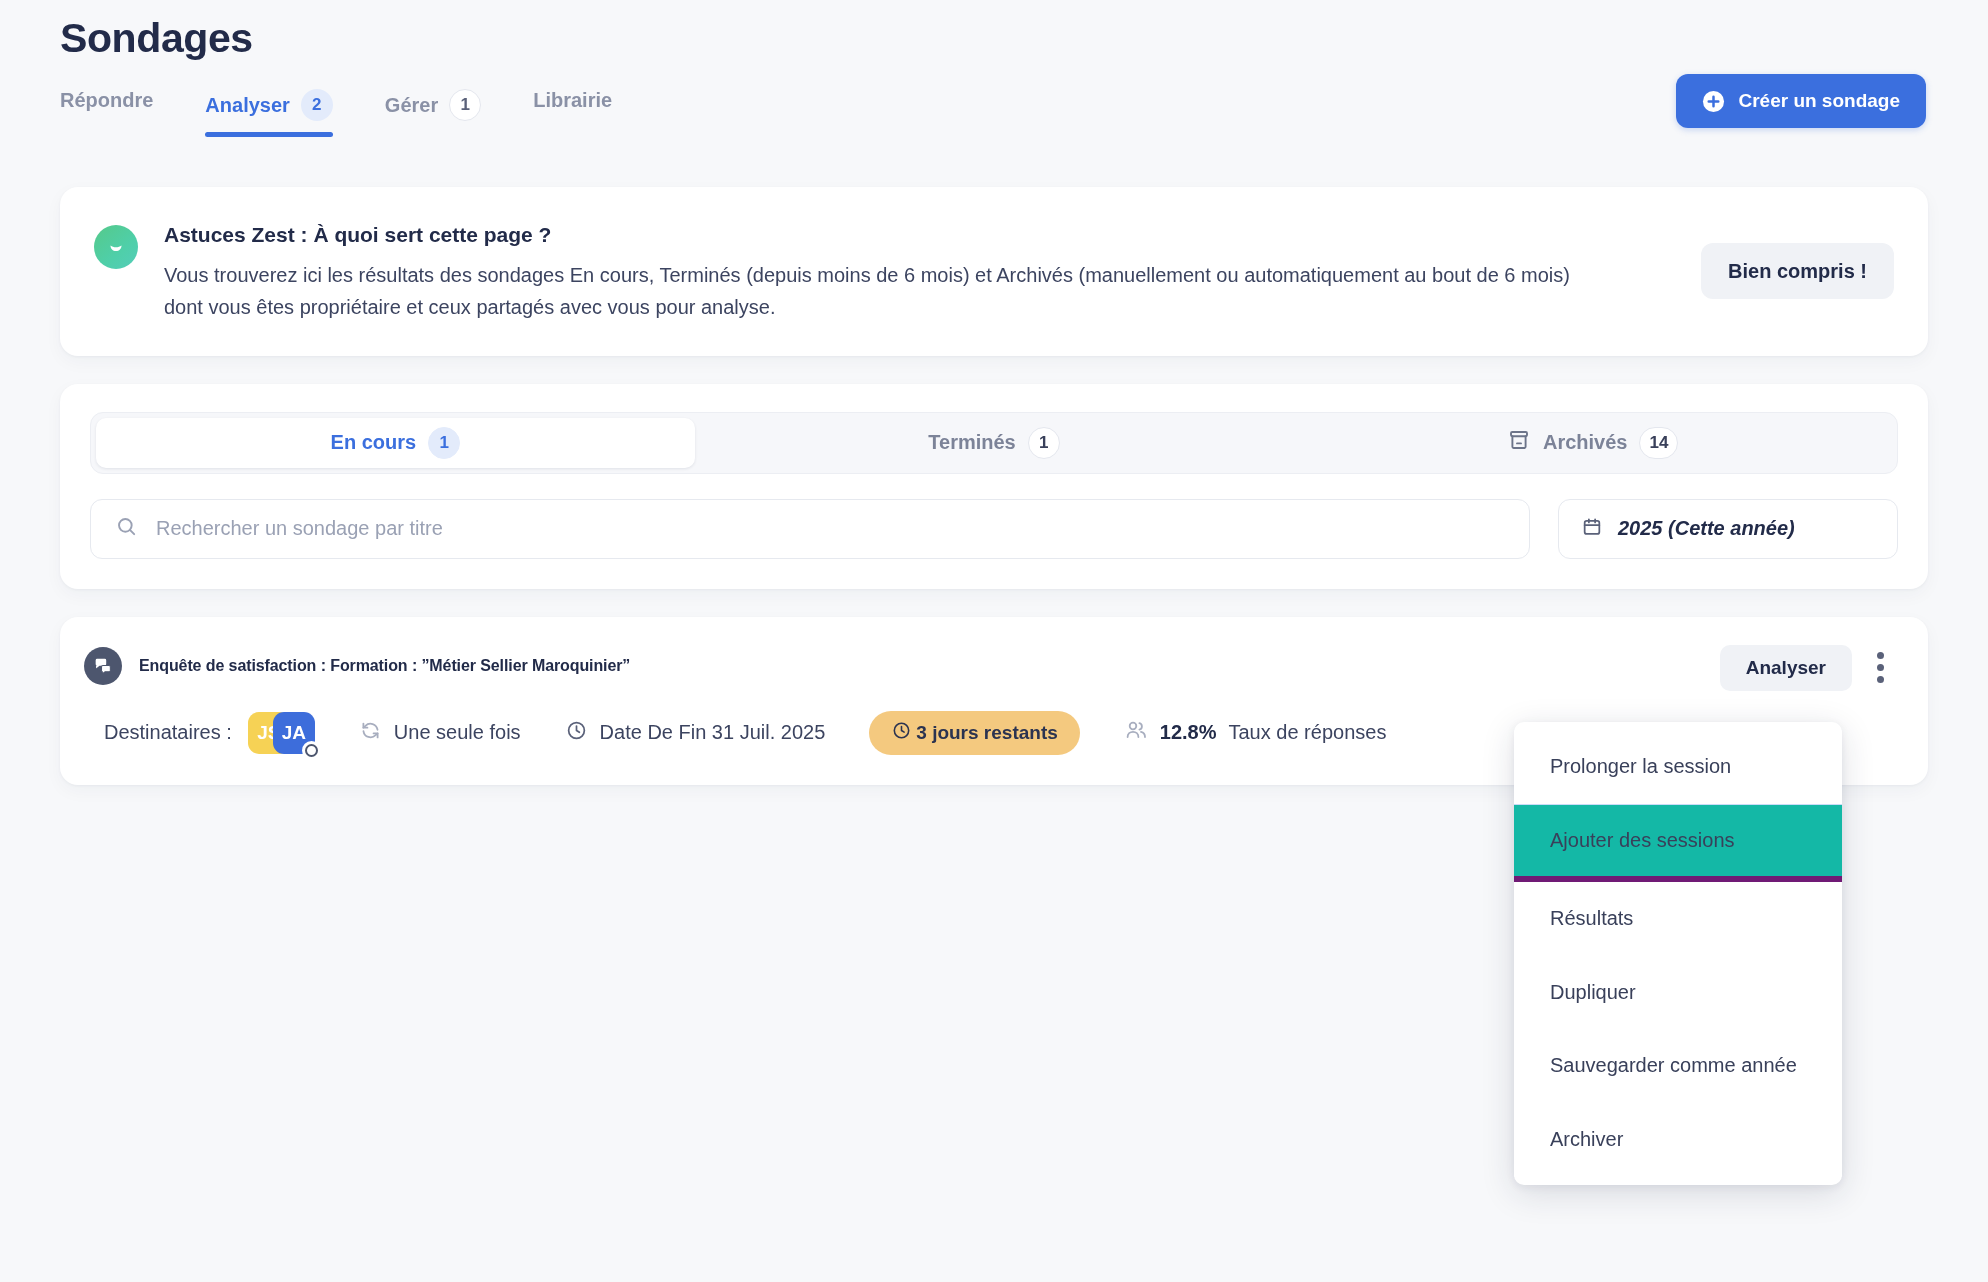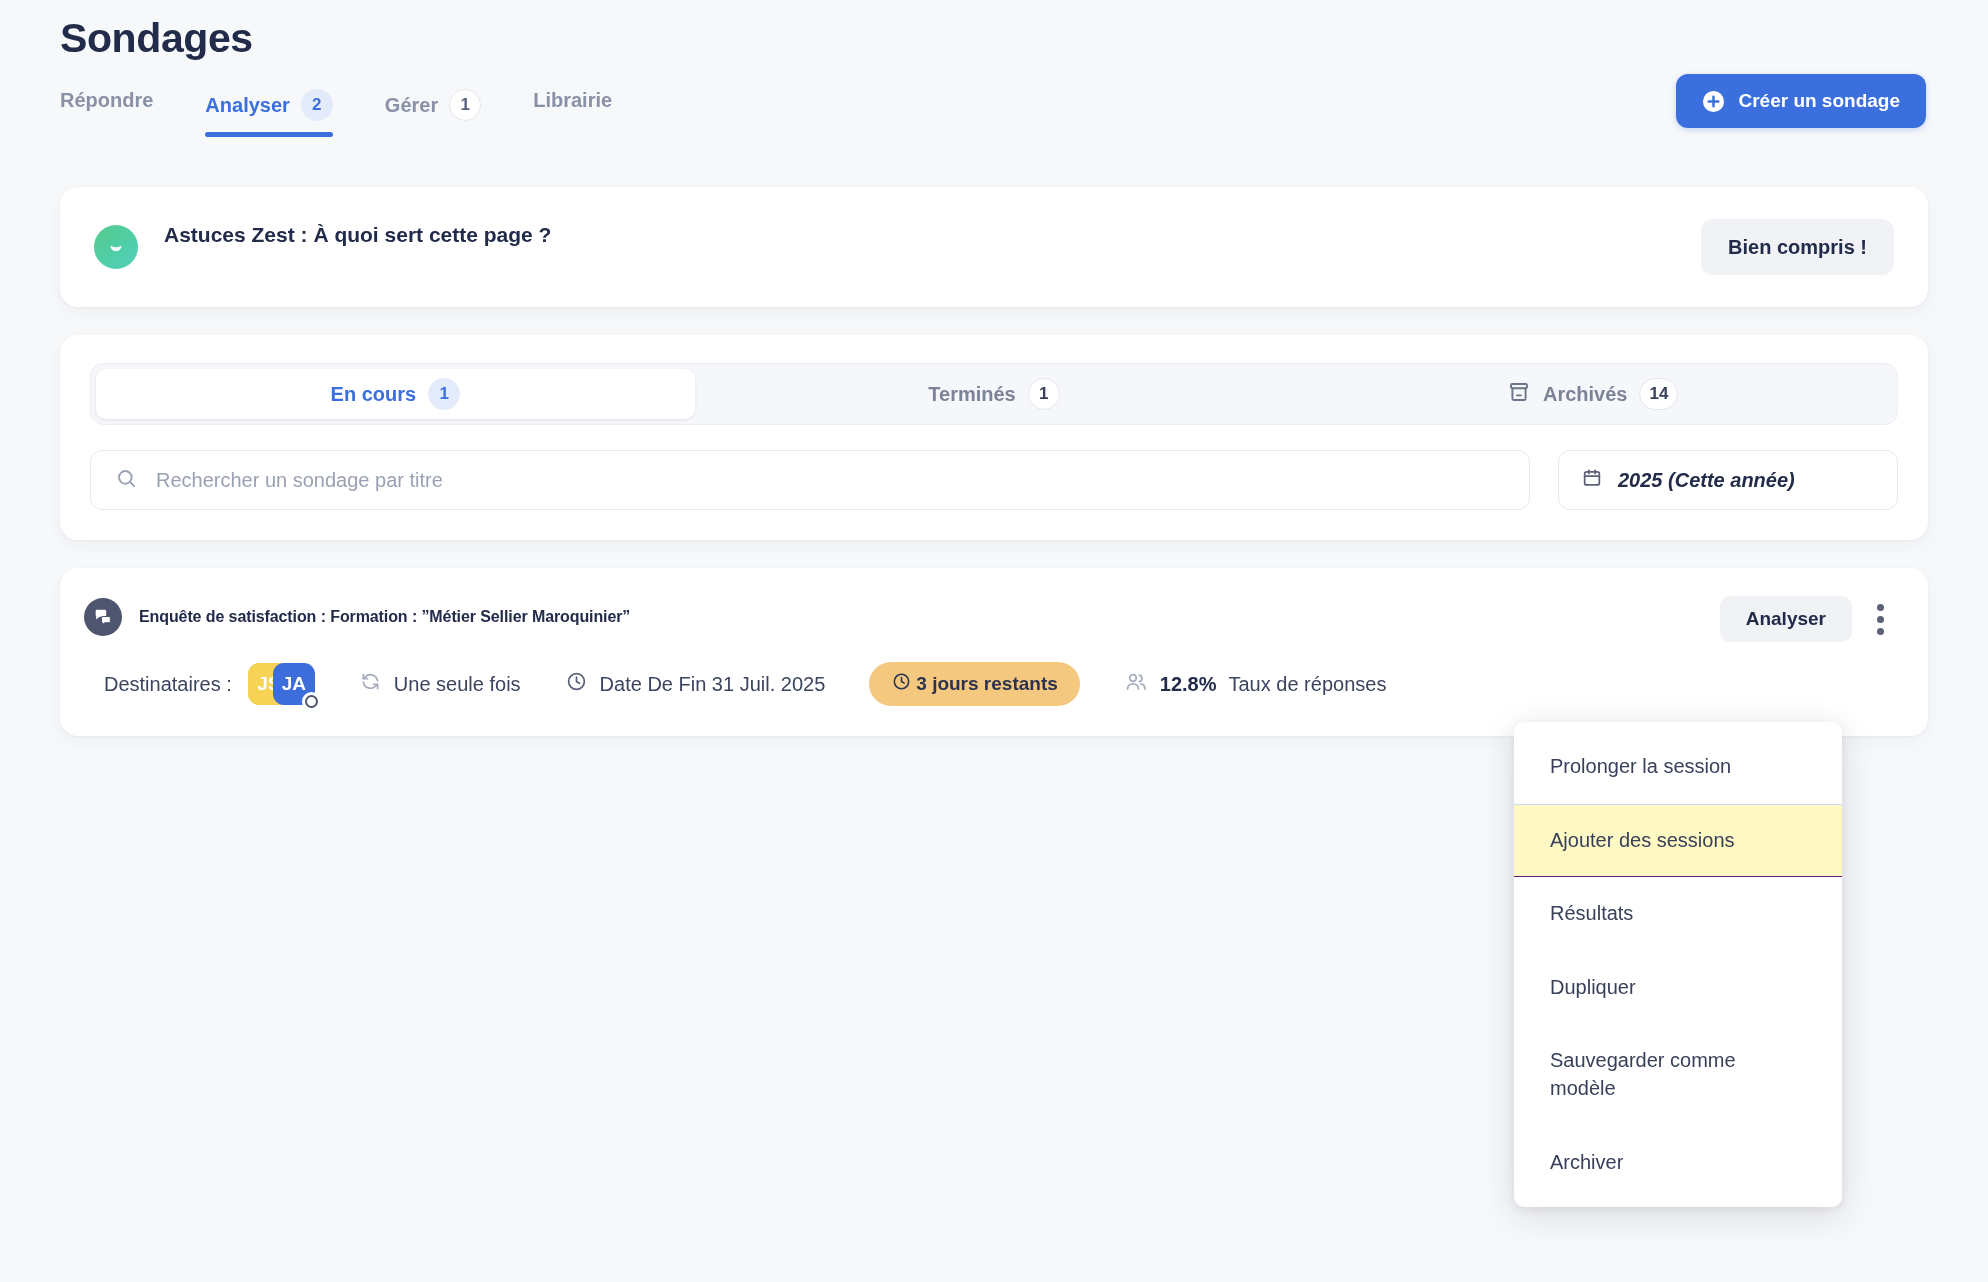--- a/index.html
+++ b/index.html
@@ -378,23 +378,23 @@
     padding: 22px 36px;
     font-size: 20px;
     color: #39405A;
     cursor: pointer;
     line-height: 1.38;
     background: #FFFFFF;
     border-top: 1px solid transparent;
     border-bottom: 1px solid transparent;
   }
   .menu-item.highlight {
-    background: #fef9c3;
+    background: #14b8a6;
     border-top: 1px solid #C9DBF7;
-    border-bottom: 1px solid #701a75;
+    border-bottom: 6px solid #701a75;
   }
 </style>
 </head>
 <body>
 
 <div class="page-header">
   <h1 class="page-title">Sondages</h1>
 </div>
 
 <button class="create-btn">
@@ -431,20 +431,21 @@
 </div>
 
 <div class="card tip-banner">
   <div class="zest-avatar">
     <svg width="24" height="24" viewBox="0 0 24 24" fill="none">
       <path d="M6.5 10.5c0 3.2 2.4 5.6 5.5 5.6s5.5-2.4 5.5-5.6c-1.5 1.2-3.4 1.8-5.5 1.8s-4-0.6-5.5-1.8z" fill="#FFFFFF"></path>
     </svg>
   </div>
   <div class="tip-text">
     <p class="tip-title">Astuces Zest : À quoi sert cette page ?</p>
+    <p class="tip-body">Vous trouverez ici les résultats des sondages En cours, Terminés (depuis moins de 6 mois) et Archivés (manuellement ou automatiquement au bout de 6 mois) dont vous êtes propriétaire et ceux partagés avec vous pour analyse.</p>
   </div>
   <button class="ok-btn">Bien compris !</button>
 </div>
 
 <div class="card filter-card">
 
   <div class="seg-control">
 
     <button class="seg-item active">
       <span>En cours</span>
@@ -575,15 +576,15 @@
     </div>
 
   </div>
 </div>
 
 <div class="dropdown">
   <div class="menu-item">Prolonger la session</div>
   <div class="menu-item highlight">Ajouter des sessions</div>
   <div class="menu-item">Résultats</div>
   <div class="menu-item">Dupliquer</div>
-  <div class="menu-item">Sauvegarder comme modèle</div>
+  <div class="menu-item">Sauvegarder comme année</div>
   <div class="menu-item">Archiver</div>
 </div>
 
 </body></html>

